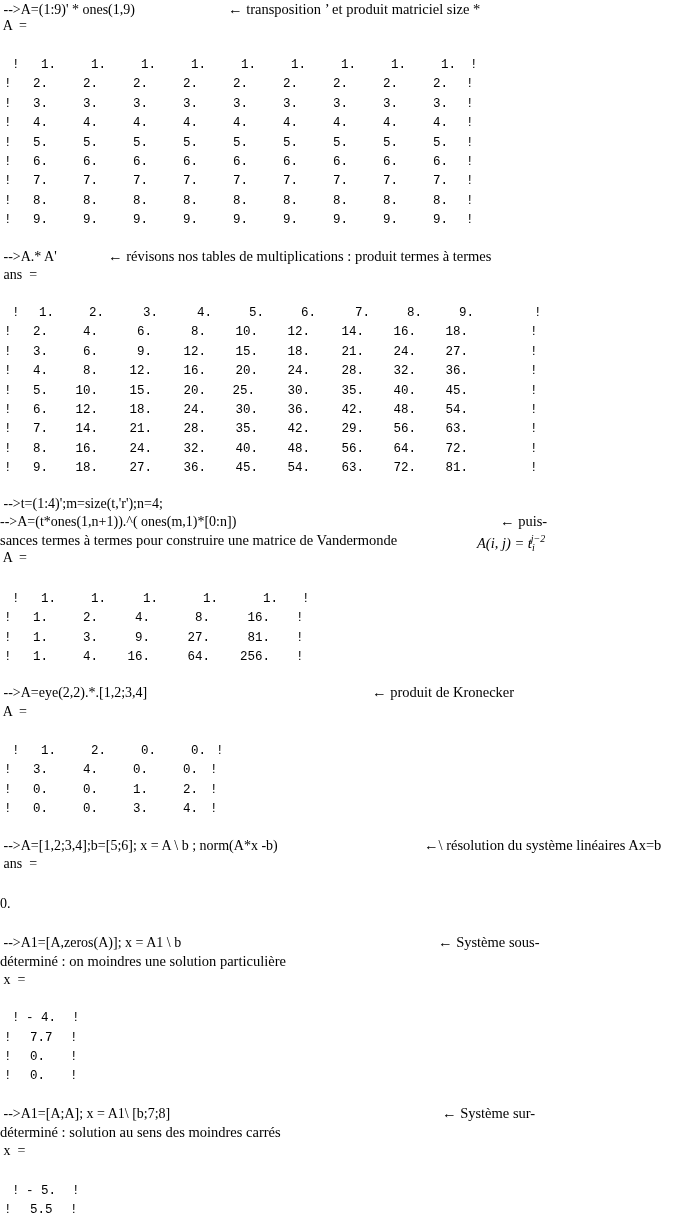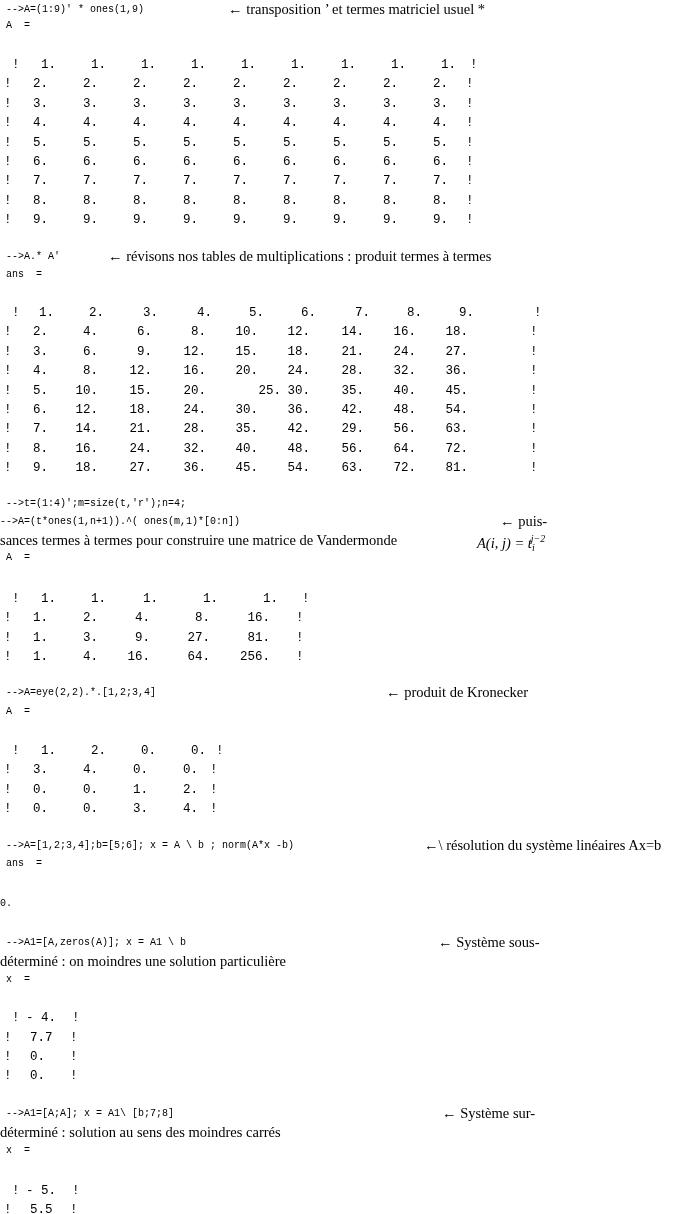--- a/index.html
+++ b/index.html
@@ -1,30 +1,30 @@
 <!DOCTYPE html>
 <html><head>
 <meta charset="utf-8">
 <style>
   html, body { margin:0; padding:0; background:#ffffff; }
   body { width:699px; height:1214px; position:relative; overflow:hidden; color:#000; }
   .ln { position:absolute; white-space:pre; line-height:16px; height:16px; }
-  .mono { font-family:Liberation Mono, monospace; font-size:10px; }
+  .mono { font-family:Liberation Serif, serif; font-size:14px; }
   .serif { font-family:"Liberation Serif", "DejaVu Serif", serif; font-size:14.5px; }
   .cell { position:absolute; white-space:pre; font-family:"Liberation Mono", "DejaVu Sans Mono", monospace; font-size:12.5px; line-height:16px; }
   .it { font-style:italic; }
   sup { font-size:10px; vertical-align:6px; }
   sub { font-size:10px; vertical-align:-3px; }
 </style>
 </head>
 <body>
 
 <div id="doc">
     <div class="ln mono" style="left: 0px; top: 2px;"> --&gt;A=(1:9)' * ones(1,9)</div>
-    <div class="ln serif" style="left: 228px; top: 1px;">← transposition ’ et termes matriciel usuel *</div>
+    <div class="ln serif" style="left: 228px; top: 1px;">← transposition ’ et produit matriciel size *</div>
     <div class="ln mono" style="left: 0px; top: 18px;"> A  =</div>
     <div class="cell" style="left: 12px; top: 57px;">!</div>
     <div class="cell" style="left: auto; top: 57px; right: 643px;">1.</div>
     <div class="cell" style="left: auto; top: 57px; right: 593px;">1.</div>
     <div class="cell" style="left: auto; top: 57px; right: 543px;">1.</div>
     <div class="cell" style="left: auto; top: 57px; right: 493px;">1.</div>
     <div class="cell" style="left: auto; top: 57px; right: 443px;">1.</div>
     <div class="cell" style="left: auto; top: 57px; right: 393px;">1.</div>
     <div class="cell" style="left: auto; top: 57px; right: 343px;">1.</div>
     <div class="cell" style="left: auto; top: 57px; right: 293px;">1.</div>
@@ -163,21 +163,21 @@
     <div class="cell" style="left: auto; top: 363.2px; right: 389px;">24.</div>
     <div class="cell" style="left: auto; top: 363.2px; right: 335px;">28.</div>
     <div class="cell" style="left: auto; top: 363.2px; right: 283px;">32.</div>
     <div class="cell" style="left: auto; top: 363.2px; right: 231px;">36.</div>
     <div class="cell" style="left: 530px; top: 363.2px;">!</div>
     <div class="cell" style="left: 4px; top: 382.6px;">!</div>
     <div class="cell" style="left: auto; top: 382.6px; right: 651px;">5.</div>
     <div class="cell" style="left: auto; top: 382.6px; right: 601px;">10.</div>
     <div class="cell" style="left: auto; top: 382.6px; right: 547px;">15.</div>
     <div class="cell" style="left: auto; top: 382.6px; right: 493px;">20.</div>
-    <div class="cell" style="left: auto; top: 382.6px; right: 418px;">25.</div>
+    <div class="cell" style="left: auto; top: 382.6px; right: 444px;">25.</div>
     <div class="cell" style="left: auto; top: 382.6px; right: 389px;">30.</div>
     <div class="cell" style="left: auto; top: 382.6px; right: 335px;">35.</div>
     <div class="cell" style="left: auto; top: 382.6px; right: 283px;">40.</div>
     <div class="cell" style="left: auto; top: 382.6px; right: 231px;">45.</div>
     <div class="cell" style="left: 530px; top: 382.6px;">!</div>
     <div class="cell" style="left: 4px; top: 402px;">!</div>
     <div class="cell" style="left: auto; top: 402px; right: 651px;">6.</div>
     <div class="cell" style="left: auto; top: 402px; right: 601px;">12.</div>
     <div class="cell" style="left: auto; top: 402px; right: 547px;">18.</div>
     <div class="cell" style="left: auto; top: 402px; right: 493px;">24.</div>
@@ -248,21 +248,21 @@
     <div class="cell" style="left: auto; top: 629.8px; right: 429px;">81.</div>
     <div class="cell" style="left: 296px; top: 629.8px;">!</div>
     <div class="cell" style="left: 4px; top: 649.2px;">!</div>
     <div class="cell" style="left: auto; top: 649.2px; right: 651px;">1.</div>
     <div class="cell" style="left: auto; top: 649.2px; right: 601px;">4.</div>
     <div class="cell" style="left: auto; top: 649.2px; right: 549px;">16.</div>
     <div class="cell" style="left: auto; top: 649.2px; right: 489px;">64.</div>
     <div class="cell" style="left: auto; top: 649.2px; right: 429px;">256.</div>
     <div class="cell" style="left: 296px; top: 649.2px;">!</div>
     <div class="ln mono" style="left: 0px; top: 685px;"> --&gt;A=eye(2,2).*.[1,2;3,4]</div>
-    <div class="ln serif" style="left: 386px; top: 684px;">← produit de Kronecker</div>
+    <div class="ln serif" style="left: 372px; top: 684px;">← produit de Kronecker</div>
     <div class="ln mono" style="left: 0px; top: 704px;"> A  =</div>
     <div class="cell" style="left: 12px; top: 743px;">!</div>
     <div class="cell" style="left: auto; top: 743px; right: 643px;">1.</div>
     <div class="cell" style="left: auto; top: 743px; right: 593px;">2.</div>
     <div class="cell" style="left: auto; top: 743px; right: 543px;">0.</div>
     <div class="cell" style="left: auto; top: 743px; right: 493px;">0.</div>
     <div class="cell" style="left: 216px; top: 743px;">!</div>
     <div class="cell" style="left: 4px; top: 762.4px;">!</div>
     <div class="cell" style="left: auto; top: 762.4px; right: 651px;">3.</div>
     <div class="cell" style="left: auto; top: 762.4px; right: 601px;">4.</div>

